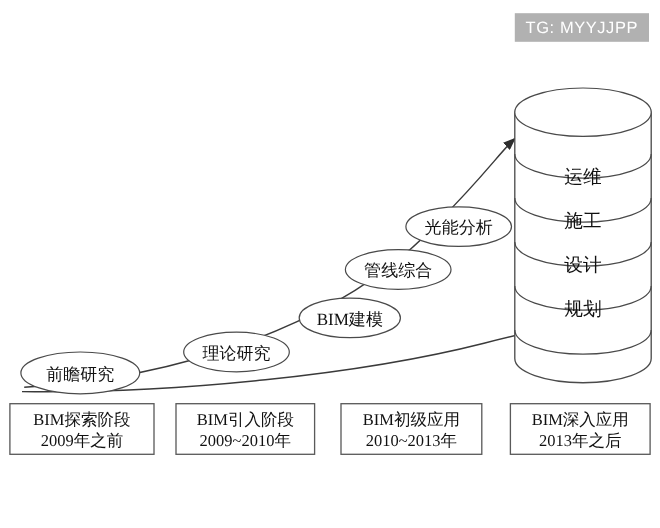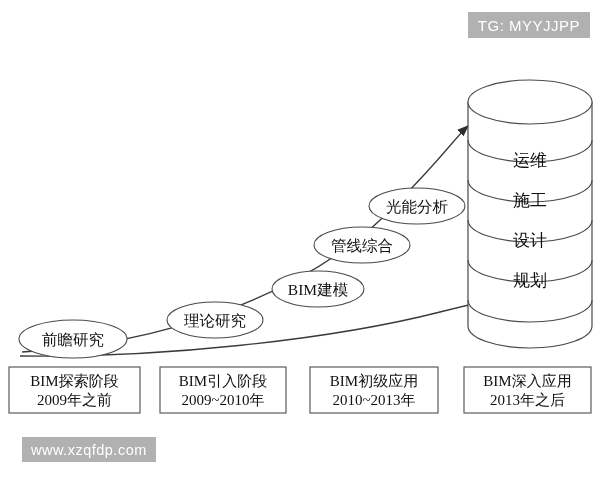--- a/index.html
+++ b/index.html
@@ -8,21 +8,21 @@
     font-family:"Liberation Serif","DejaVu Serif",serif;
     position:relative;overflow:hidden;
   }
   #stage{position:absolute;left:0;top:0;width:600px;height:480px;}
   svg#diagram{position:absolute;left:0;top:0;width:600px;height:480px;}
 
   .wm{
     position:absolute;background:#b1b1b1;color:#ffffff;
     font-family:"Liberation Sans","DejaVu Sans",sans-serif;
     display:flex;align-items:center;justify-content:center;
-    letter-spacing:.5px;white-space:nowrap;margin-left:12px;
+    letter-spacing:.5px;white-space:nowrap;
   }
   #wm-top{right:10px;top:12px;height:26px;padding:0 10px;font-size:15px;}
   #wm-bottom{left:10px;top:437px;height:25px;padding:0 9px;font-size:14.5px;}
 
   .ell-label{font-size:15.5px;fill:#111;}
   .cyl-label{font-size:17px;fill:#111;}
   .box-label{font-size:15px;fill:#111;}
   .shape{fill:#ffffff;stroke:#4a4a4a;stroke-width:1.1;}
   .cylbody{fill:#ffffff;stroke:#4a4a4a;stroke-width:1.2;}
   .arc{fill:none;stroke:#4a4a4a;stroke-width:1.1;}
@@ -110,15 +110,14 @@
     </g>
 
     <g>
       <rect class="boxrect" x="464" y="367" width="127" height="46"></rect>
       <text class="box-label" x="527.5" y="386" text-anchor="middle">BIM深入应用</text>
       <text class="box-label" x="527.5" y="405" text-anchor="middle">2013年之后</text>
     </g>
   </svg>
 
   <div class="wm" id="wm-top">TG: MYYJJPP</div>
-  <div class="wm" id="wm-bottom">www.xzqfdp.com</div>
 
 </div>
 
 </body></html>

